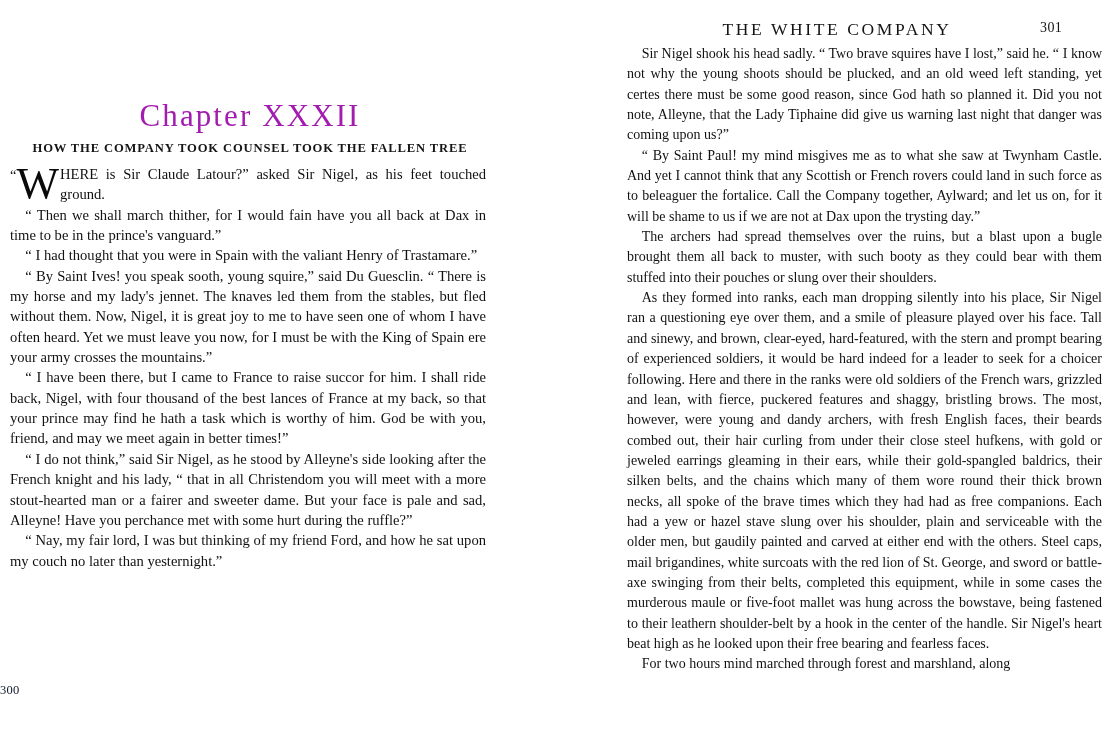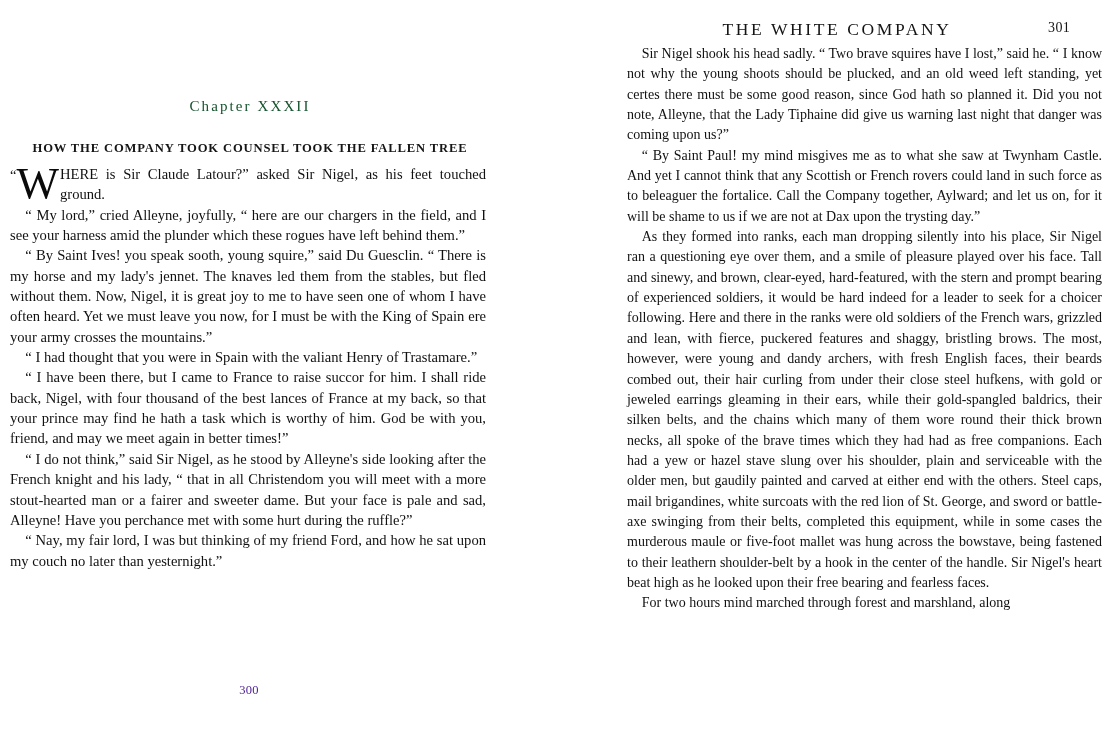--- a/index.html
+++ b/index.html
@@ -30,24 +30,24 @@
     width: 528px;
     height: 731px;
   }
 
   .chapter-title {
     position: absolute;
     left: 0;
     top: 98px;
     width: 500px;
     text-align: center;
-    font-size: 15px;
+    font-size: 31px;
     letter-spacing: 2.1px;
     font-weight: 400;
-    color: #14532d;
+    color: #a21caf;
   }
 
   .chapter-subtitle {
     position: absolute;
     left: 0;
     top: 141px;
     width: 500px;
     text-align: center;
     font-size: 12.6px;
     letter-spacing: 0.85px;
@@ -93,24 +93,23 @@
     font-size: 14.6px;
     line-height: 1;
     margin-top: 4px;
   }
 
   .folio-left {
     position: absolute;
     left: 0;
     top: 683px;
     width: 498px;
-    text-align: center;
     font-size: 12.5px;
     letter-spacing: 0.3px;
-    color: #4c1d95;
+    color: #0f172a;
   }
 
   
   .page-right {
     position: absolute;
     left: 560px;
     top: 0;
     width: 556px;
     height: 570px;
   }
@@ -128,21 +127,20 @@
 
   .folio-right {
     position: absolute;
     left: 480px;
     top: 20px;
     width: 60px;
     text-align: left;
     font-size: 14px;
     letter-spacing: 0.4px;
     color: #151515;
-    margin-left: 8px;
   }
 
   .right-body {
     position: absolute;
     left: 67px;
     top: 44px;
     width: 475px;
     font-size: 14px;
     line-height: 20.35px;
     text-align: justify;
@@ -168,38 +166,39 @@
   <div class="page-left">
 
     <div class="chapter-title">Chapter XXXII</div>
 
     <div class="chapter-subtitle">HOW THE COMPANY TOOK COUNSEL TOOK THE FALLEN TREE</div>
 
     <div class="left-body">
 
       <p class="first dropcap-line"><span class="openquote-lead">“</span><span class="dropcap">W</span><span>HERE is Sir Claude Latour?” asked Sir Nigel, as his feet touched ground.</span></p>
 
-      <p>“ My lord,” cried Alleyne, joyfully, “ here are our chargers in the field, and I see your harness amid the plunder which these rogues have left behind them.”</p>
+      <p>“ Then we shall march thither, for I would fain have you all back at Dax in time to be in the prince's vanguard.”</p>
+      <p>“ I had thought that you were in Spain with the valiant Henry of Trastamare.”</p>
       <p>“ By Saint Ives! you speak sooth, young squire,” said Du Guesclin. “ There is my horse and my lady's jennet.  The knaves led them from the stables, but fled without them.  Now, Nigel, it is great joy to me to have seen one of whom I have often heard.  Yet we must leave you now, for I must be with the King of Spain ere your army crosses the mountains.”</p>
-      <p>“ I had thought that you were in Spain with the valiant Henry of Trastamare.”</p>
       <p>“ I have been there, but I came to France to raise succor for him. I shall ride back, Nigel, with four thousand of the best lances of France at my back, so that your prince may find he hath a task which is worthy of him.  God be with you, friend, and may we meet again in better times!”</p>
       <p>“ I do not think,” said Sir Nigel, as he stood by Alleyne's side looking after the French knight and his lady, “ that in all Christendom you will meet with a more stout-hearted man or a fairer and sweeter dame. But your face is pale and sad, Alleyne!  Have you perchance met with some hurt during the ruffle?”</p>
       <p>“ Nay, my fair lord, I was but thinking of my friend Ford, and how he sat upon my couch no later than yesternight.”</p>
     </div>
 
     <div class="folio-left">300</div>
   </div>
 
   <div class="page-right">
 
     <div class="running-head">THE WHITE COMPANY</div>
 
     <div class="folio-right">301</div>
 
     <div class="right-body">
       <p>Sir Nigel shook his head sadly.  “ Two brave squires have I lost,” said he.  “ I know not why the young shoots should be plucked, and an old weed left standing, yet certes there must be some good reason, since God hath so planned it.  Did you not note, Alleyne, that the Lady Tiphaine did give us warning last night that danger was coming upon us?”</p>
       <p>“ By Saint Paul! my mind misgives me as to what she saw at Twynham Castle.  And yet I cannot think that any Scottish or French rovers could land in such force as to beleaguer the fortalice.  Call the Company together, Aylward; and let us on, for it will be shame to us if we are not at Dax upon the trysting day.”</p>
+      <p>The archers had spread themselves over the ruins, but a blast upon a bugle brought them all back to muster, with such booty as they could bear with them stuffed into their pouches or slung over their shoulders.</p>
       <p>As they formed into ranks, each man dropping silently into his place, Sir Nigel ran a questioning eye over them, and a smile of pleasure played over his face.  Tall and sinewy, and brown, clear-eyed, hard-featured, with the stern and prompt bearing of experienced soldiers, it would be hard indeed for a leader to seek for a choicer following. Here and there in the ranks were old soldiers of the French wars, grizzled and lean, with fierce, puckered features and shaggy, bristling brows.  The most, however, were young and dandy archers, with fresh English faces, their beards combed out, their hair curling from under their close steel hufkens, with gold or jeweled earrings gleaming in their ears, while their gold-spangled baldrics, their silken belts, and the chains which many of them wore round their thick brown necks, all spoke of the brave times which they had had as free companions. Each had a yew or hazel stave slung over his shoulder, plain and serviceable with the older men, but gaudily painted and carved at either end with the others.  Steel caps, mail brigandines, white surcoats with the red lion of St. George, and sword or battle-axe swinging from their belts, completed this equipment, while in some cases the murderous maule or five-foot mallet was hung across the bowstave, being fastened to their leathern shoulder-belt by a hook in the center of the handle. Sir Nigel's heart beat high as he looked upon their free bearing and fearless faces.</p>
       <p>For two hours mind marched through forest and marshland, along</p>
     </div>
   </div>
 
 </div>
 
 </body></html>

